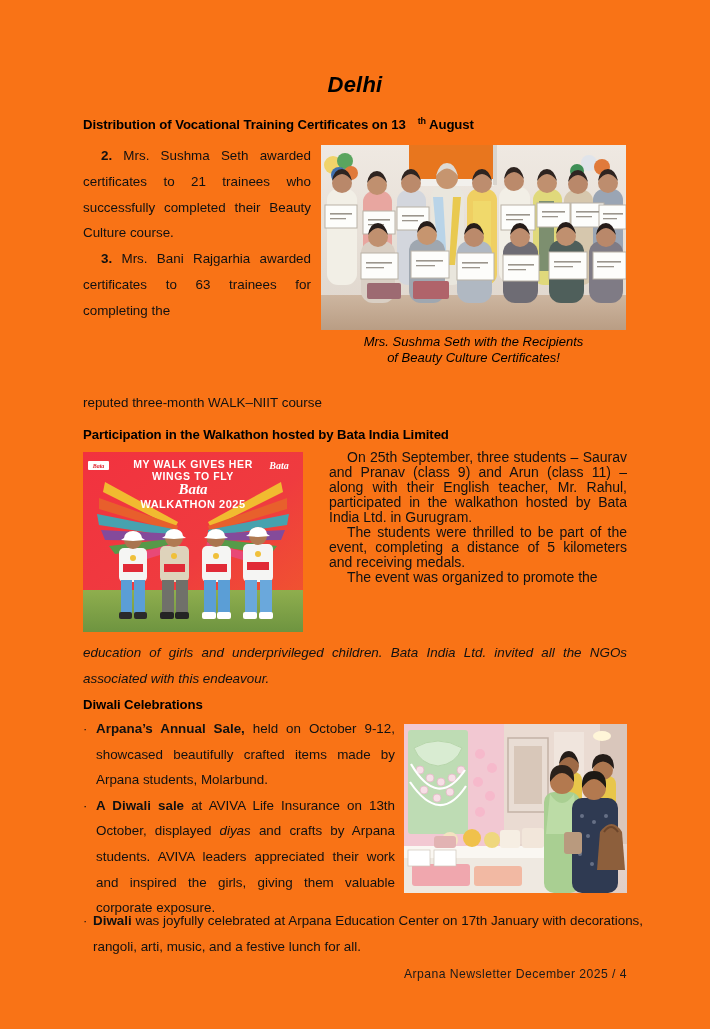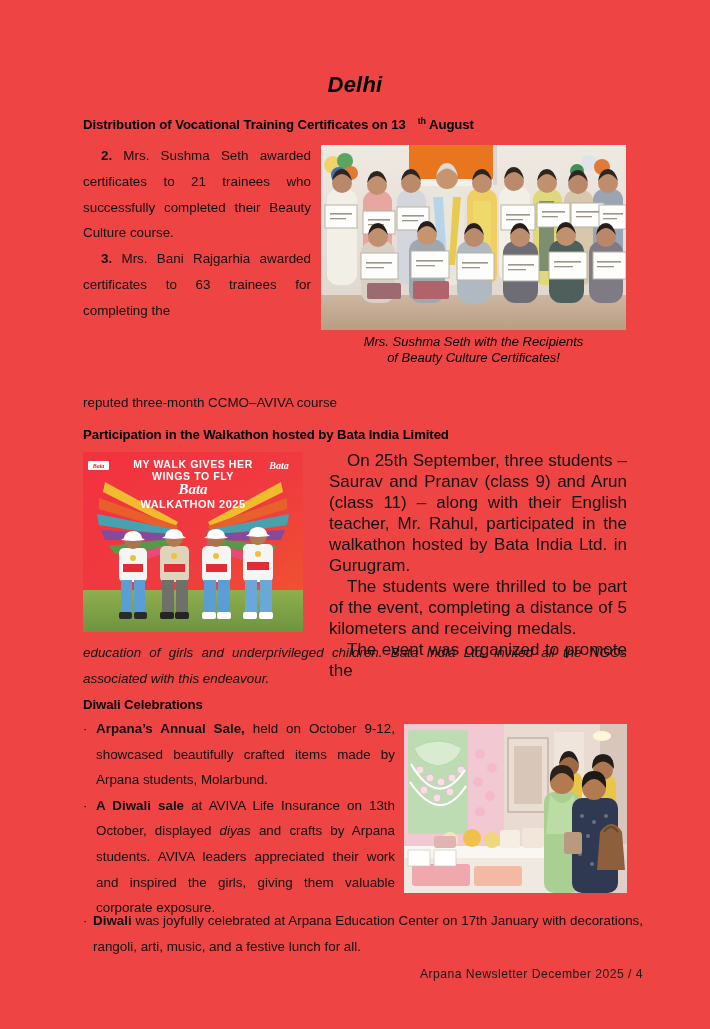--- a/index.html
+++ b/index.html
@@ -8,21 +8,21 @@
     padding: 0;
     background: #e8e8e8;
   }
   body {
     font-family: "Liberation Sans", sans-serif;
   }
   .page {
     position: relative;
     width: 710px;
     height: 1029px;
-    background: #ef4444;
+    background: #f97316;
     margin: 0 auto;
     overflow: hidden;
     box-sizing: border-box;
   }
   .content {
     position: absolute;
     left: 83px;
     top: 0;
     width: 544px;
     height: 1029px;
@@ -81,22 +81,22 @@
     font-size: 13.4px;
     line-height: 21px;
     color: #111;
   }
 
   .col-right-text {
     position: absolute;
     left: 246px;
     top: 450px;
     width: 298px;
-    font-size: 17px;
-    line-height: 21px;
+    font-size: 14px;
+    line-height: 15px;
     color: #111;
     text-align: justify;
   }
   .col-right-text p { margin: 0; text-indent: 18px; }
 
   .full-width-text {
     position: absolute;
     left: 0;
     top: 640px;
     width: 544px;
@@ -181,21 +181,21 @@
     font-family: "Liberation Sans", sans-serif;
     font-style: italic;
     font-size: 13px;
     line-height: 16px;
     color: #000;
   }
 
   
   .footer {
     position: absolute;
-    left: 16px;
+    left: 0;
     top: 967px;
     width: 544px;
     text-align: right;
     font-size: 12.2px;
     letter-spacing: 0.45px;
     color: #1a1a1a;
   }
 </style>
 </head>
 <body>
@@ -207,21 +207,21 @@
 
     <div class="section-head" id="head-vocational">
       <span>Distribution of Vocational Training Certificates on 13</span><sup>th</sup><span> August</span>
     </div>
 
     <div class="col-left-text">
       <p><b>2.</b><span> Mrs. Sushma Seth awarded certificates to 21 trainees who successfully completed their Beauty Culture course.</span></p>
       <p><b>3.</b><span> Mrs. Bani Rajgarhia awarded certificates to 63 trainees for completing the</span></p>
     </div>
 
-    <div class="overflow-line">reputed three-month CCMO–AVIVA course</div>
+    <div class="overflow-line">reputed three-month WALK–NIIT course</div>
 
     <div class="photo" id="photo-certificates">
       <svg viewBox="0 0 305 185" preserveAspectRatio="none">
         <defs>
           <linearGradient id="wallg" x1="0" y1="0" x2="0" y2="1">
             <stop offset="0%" stop-color="#efe9e2"></stop>
             <stop offset="100%" stop-color="#ded5cb"></stop>
           </linearGradient>
           <linearGradient id="floorg" x1="0" y1="0" x2="0" y2="1">
             <stop offset="0%" stop-color="#cdb6a0"></stop>

